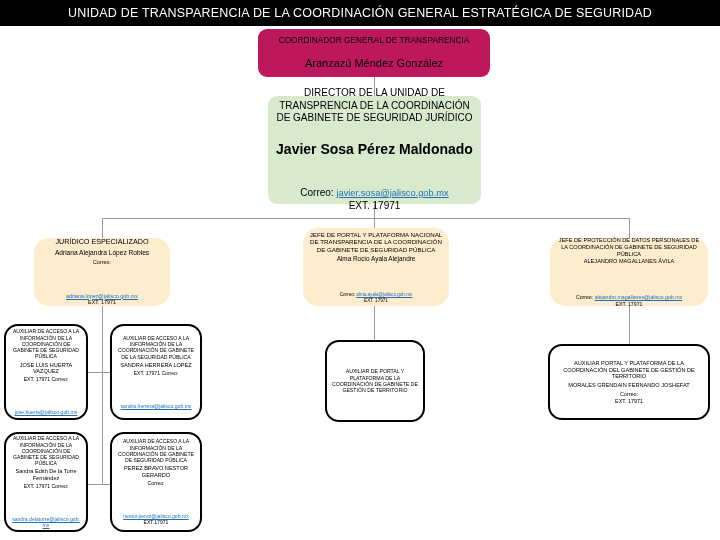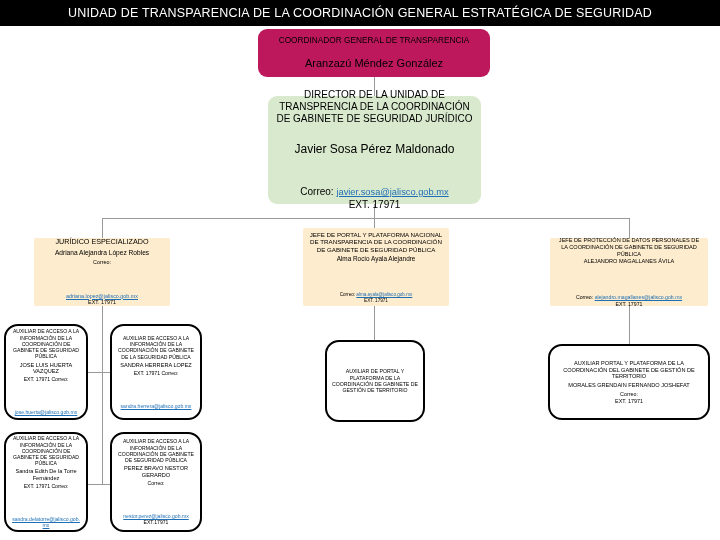--- a/index.html
+++ b/index.html
@@ -45,35 +45,35 @@
     text-decoration: underline;
     word-break: break-all;
     display: inline-block;
     margin-top: 27px;
   }
   .node .ext { }
 
   
   .skin-grey  { background: #be185d; border-radius: 9px; }
   .skin-green { background: #d9e9cd; border-radius: 9px; }
-  .skin-cream { background: #fdeccd; border-radius: 2px; }
+  .skin-cream { background: #fdeccd; border-radius: 15px; }
   .skin-outline {
     background: #ffffff;
     border: 2.2px solid #000000;
     border-radius: 14px;
   }
 
   
   #n-coord    { left: 258px; top: 29px;  width: 232px; height: 48px;  font-size: 8.2px; }
   #n-coord .ttl  { font-size: 8.3px; }
   #n-coord .name { font-size: 11px; margin-top: 12px; }
 
   #n-director { left: 268px; top: 96px;  width: 213px; height: 108px; font-size: 10px; }
   #n-director .ttl  { font-size: 10px; }
-  #n-director .name { font-size: 12px; font-weight: normal; margin-top: 17px; }
+  #n-director .name { font-size: 14px; font-weight: bold; margin-top: 17px; }
   #n-director .mailrow { font-size: 10px; margin-top: 3px; }
   #n-director a.mail { font-size: 9.3px; }
   #n-director .ext  { font-size: 10px; margin-top: 1px; }
 
   #n-juridico { left: 34px;  top: 238px; width: 136px; height: 68px; }
   #n-juridico .ttl  { font-size: 7.2px; }
   #n-juridico .name { font-size: 6.6px; margin-top: 2px; }
   #n-juridico .mail-label { font-size: 5.4px; margin-top: 2px; }
   #n-juridico a.mail { font-size: 5.4px; }
   #n-juridico .ext  { font-size: 5.4px; }

